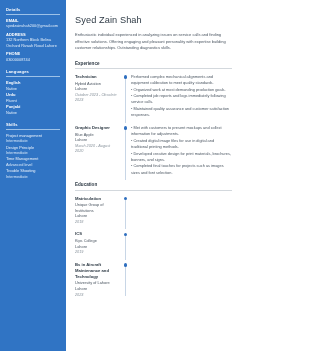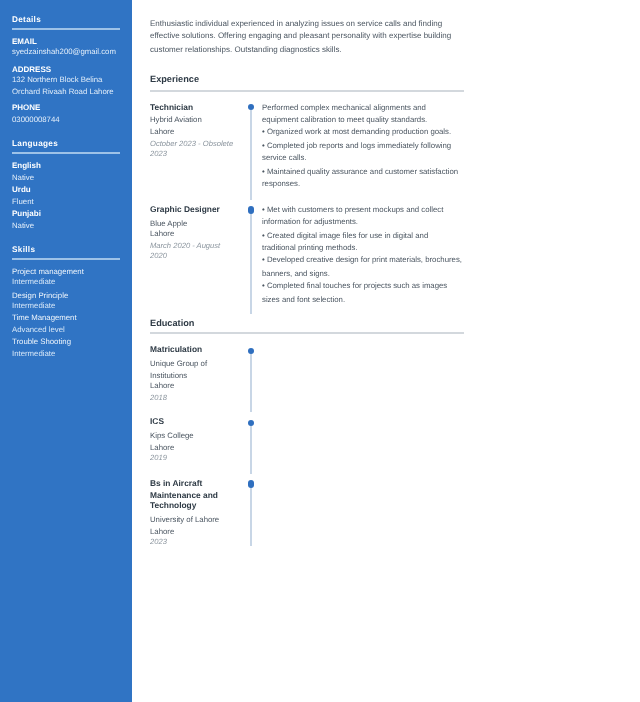--- a/index.html
+++ b/index.html
@@ -239,20 +239,21 @@
       <div class="skill-item">
         <div class="skill-name">Trouble Shooting</div>
         <div class="skill-level">Intermediate</div>
       </div>
     </div>
 
   </aside>
 
   <main class="main">
 
+    <h1 class="name">Syed Zain Shah</h1>
 
     <div class="summary">Enthusiastic individual experienced in analyzing issues on service calls and finding effective solutions. Offering engaging and pleasant personality with expertise building customer relationships. Outstanding diagnostics skills.</div>
 
     <div class="sec-head">Experience</div>
 
     <div class="entry">
       <div class="entry-left">
         <div class="role">Technician</div>
         <div class="org">Hybrid Aviation</div>
         <div class="place">Lahore</div>

